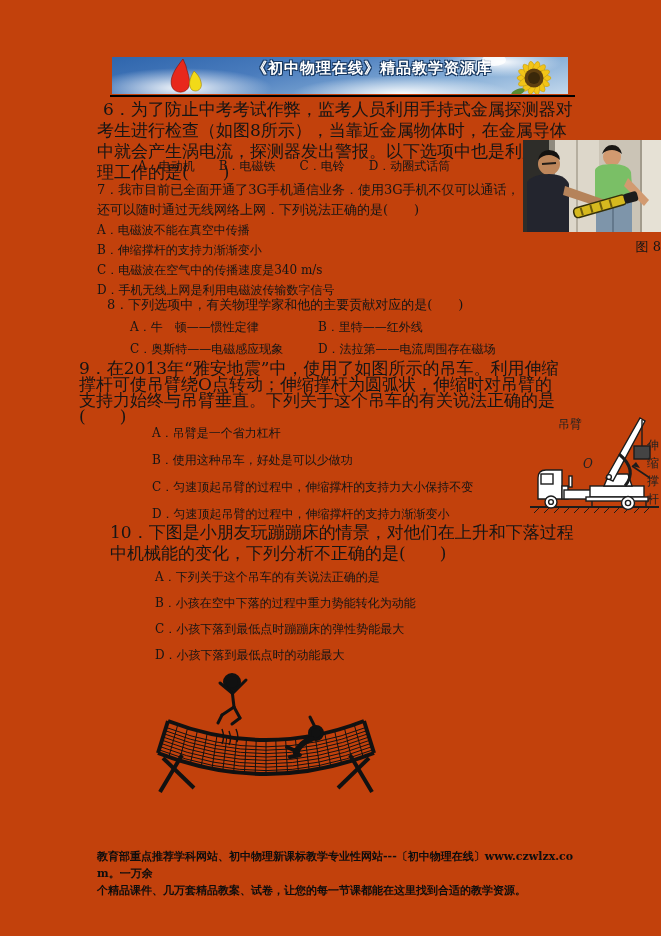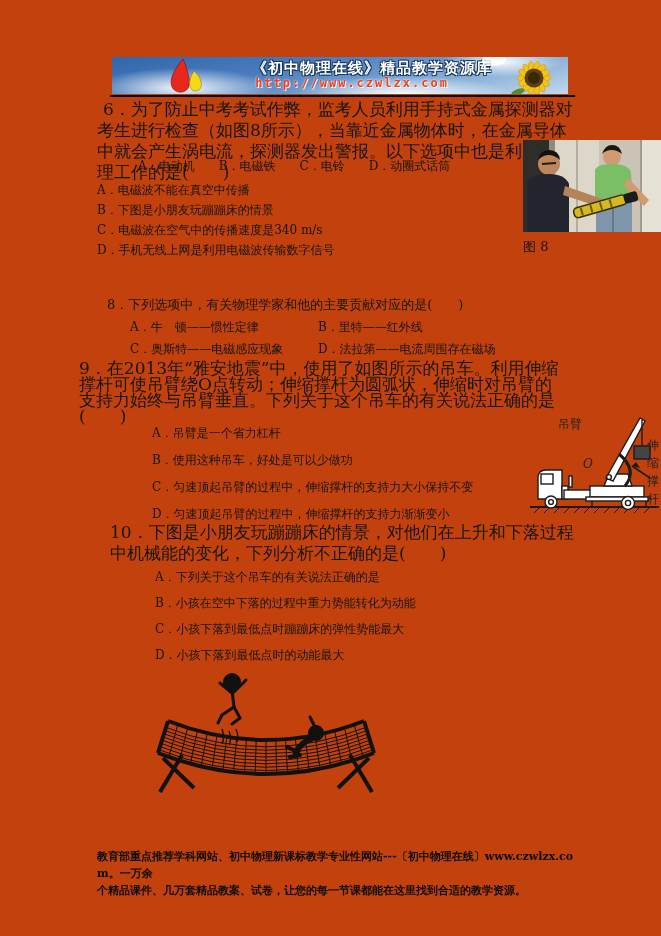--- a/index.html
+++ b/index.html
@@ -33,21 +33,21 @@
   .q8-row{display:flex;}
   .q8-row .colA{margin-left:23px;width:188px;}
   .q9-stem{left:79px;top:360px;width:480px;line-height:16px;}
   .q9-options{position:absolute;left:152px;top:423px;}
   .q9-options .opt{line-height:20px;margin-bottom:7px;}
   .q10-stem{left:110px;top:522px;width:468px;line-height:21px;}
   .q10-options{position:absolute;left:155px;top:567px;}
   .q10-options .opt{line-height:20px;margin-bottom:6px;}
   
   .fig8{position:absolute;left:523px;top:140px;width:138px;}
-  .fig8 .caption{text-align:left;font-size:13px;margin-top:2px;}
+  .fig8 .caption{text-align:right;font-size:13px;margin-top:2px;}
   .crane{position:absolute;left:528px;top:406px;width:133px;height:110px;}
   .crane .lbl{position:absolute;font-size:12px;color:#222;}
   .lbl-boom{left:30px;top:10px;}
   .lbl-pivot{left:55px;top:51px;font-style:italic;font-size:12px;}
   .lbl-rod{left:119px;top:30px;width:12px;font-size:11px;line-height:18px;word-break:break-all;text-align:right;}
   .tramp{position:absolute;left:148px;top:671px;width:236px;height:150px;}
   
   .footer{position:absolute;left:97px;top:848px;width:482px;font-size:11px;font-weight:bold;
           line-height:17px;color:#0d0d0d;word-break:break-all;}
 </style>
@@ -60,21 +60,20 @@
     <div class="cloud c1"></div>
     <div class="cloud c2"></div>
     <div class="cloud c3"></div>
     <div class="logo">
       <svg width="46" height="36" viewBox="0 0 46 36">
         <path d="M21 1 C12 12 7 21 10 29 C13 36 25 36 27 28 C29 21 25 14 24 8 Z" fill="#e8281c" stroke="#7a1007" stroke-width="0.6"></path>
         <path d="M32 13 C27 21 26 28 30 32 C35 35 41 31 39 24 C38 19 35 16 32 13 Z" fill="#f2da18" stroke="#9a7d08" stroke-width="0.6"></path>
       </svg>
     </div>
     <div class="banner-title">《初中物理在线》精品教学资源库</div>
-    <div class="banner-url">http://www.czwlzx.com</div>
     <div class="sunflower">
       <svg width="86" height="46" viewBox="0 0 86 46">
         <ellipse cx="12" cy="8" rx="12" ry="6" fill="rgba(255,255,255,0.8)"></ellipse>
         <g transform="translate(52,26)">
           <g fill="#f2c418" stroke="#c79e10" stroke-width="0.6">
             <ellipse rx="17" ry="4.5" transform="rotate(0)"></ellipse>
             <ellipse rx="17" ry="4.5" transform="rotate(26)"></ellipse>
             <ellipse rx="17" ry="4.5" transform="rotate(52)"></ellipse>
             <ellipse rx="17" ry="4.5" transform="rotate(78)"></ellipse>
             <ellipse rx="17" ry="4.5" transform="rotate(104)"></ellipse>
@@ -122,22 +121,23 @@
         <line x1="68" y1="62" x2="68" y2="70" stroke="#6e5d0d" stroke-width="2"></line>
         <line x1="78" y1="62" x2="78" y2="70" stroke="#6e5d0d" stroke-width="2"></line>
         <line x1="88" y1="62" x2="88" y2="70" stroke="#6e5d0d" stroke-width="2"></line>
         <rect x="102" y="61" width="14" height="10" rx="3" fill="#1c1c1c"></rect>
       </g>
     </svg>
     <div class="caption">图 8</div>
   </div>
 
   <div class="q7-block">
+    <div class="stem7">7．我市目前已全面开通了3G手机通信业务．使用3G手机不仅可以通话，还可以随时通过无线网络上网．下列说法正确的是(　　)</div>
     <div class="opt">A．电磁波不能在真空中传播</div>
-    <div class="opt">B．下图是小朋友玩蹦蹦床的情景</div>
+    <div class="opt">B．伸缩撑杆的支持力渐渐变小</div>
     <div class="opt">C．电磁波在空气中的传播速度是340 m/s</div>
     <div class="opt">D．手机无线上网是利用电磁波传输数字信号</div>
   </div>
 
   <div class="q8-block">
     <div>8．下列选项中，有关物理学家和他的主要贡献对应的是(　　)</div>
     <div class="q8-row">
       <div class="opt colA">A．牛　顿——惯性定律</div>
       <div class="opt">B．里特——红外线</div>
     </div>

